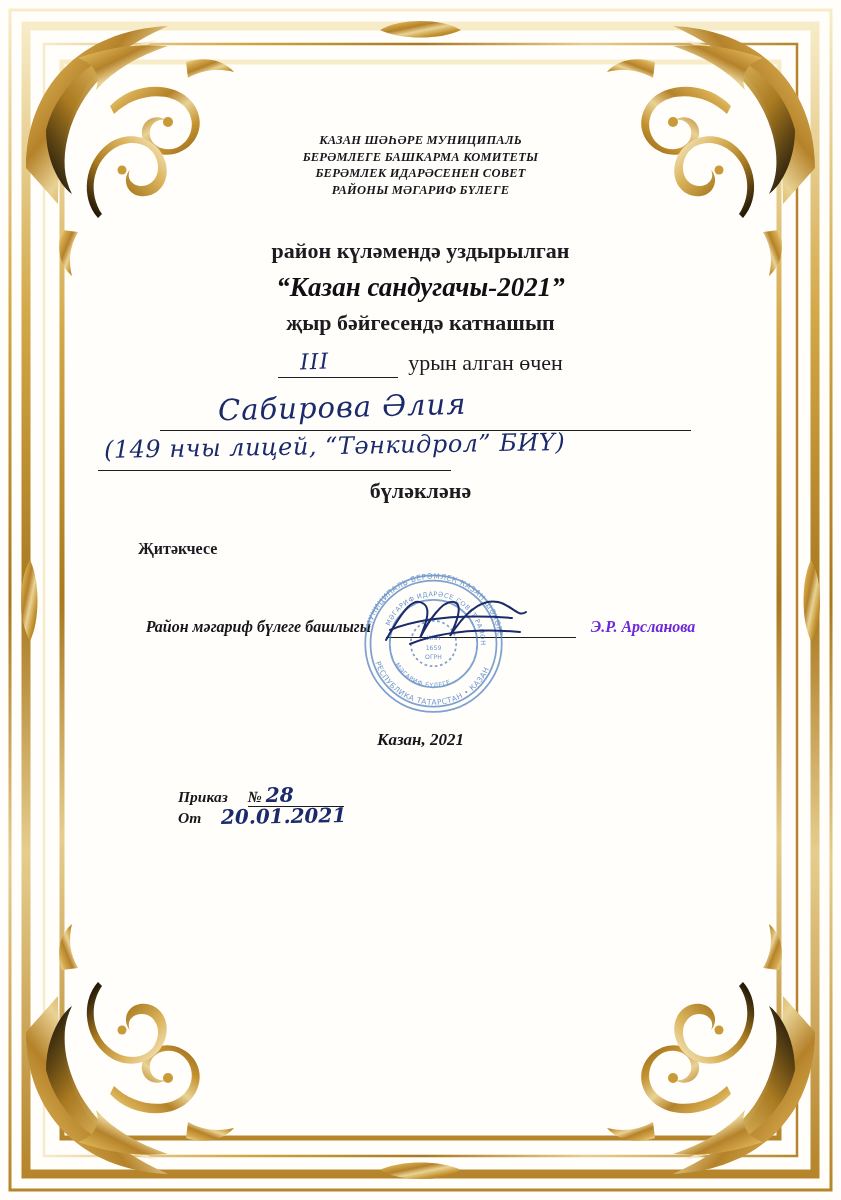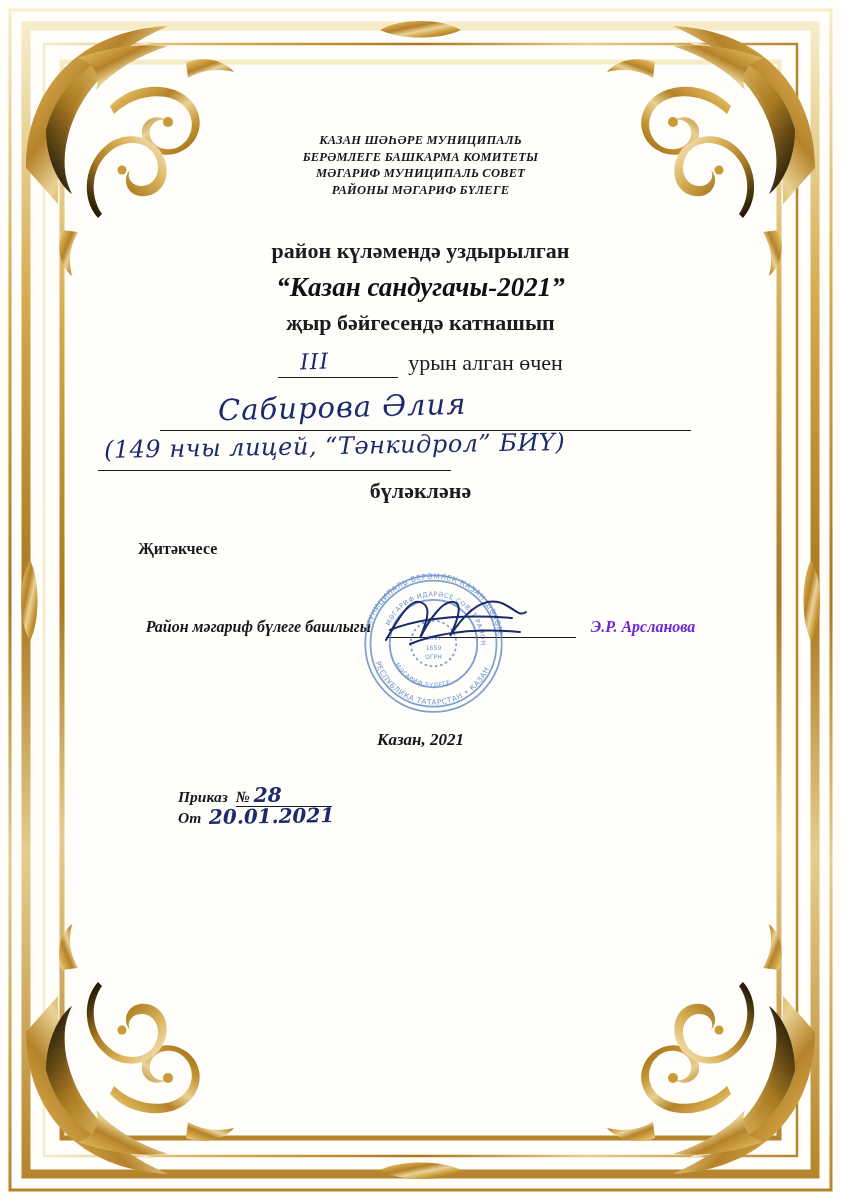--- a/index.html
+++ b/index.html
@@ -243,21 +243,21 @@
   .order {
     margin-top: 36px;
     text-align: left;
     padding-left: 88px;
     font-size: 15.5px;
     font-style: italic;
     font-weight: bold;
     color: #17171b;
     line-height: 19px;
   }
-  .order-row { display: flex; align-items: baseline; gap: 8px; }
+  .order-row { display: flex; align-items: baseline; gap: 20px; }
   .order-row .hand { font-size: 20px; transform: rotate(-1deg); }
   .order-underline {
     display: inline-block;
     min-width: 96px;
     border-bottom: 1.3px solid #1b1b20;
     text-align: left;
   }
 </style>
 </head>
 <body>
@@ -344,21 +344,21 @@
     <path d="M380,1170 C400,1182 441,1182 461,1170 C441,1160 400,1160 380,1170 Z" fill="url(#gold)"></path>
     <path d="M30,560 C18,580 18,621 30,641 C40,621 40,580 30,560 Z" fill="url(#gold)"></path>
     <path d="M811,560 C823,580 823,621 811,641 C801,621 801,580 811,560 Z" fill="url(#gold)"></path>
   </svg>
 
   <div class="content">
 
     <div class="org">
       <div>КАЗАН ШӘҺӘРЕ МУНИЦИПАЛЬ</div>
       <div>БЕРӘМЛЕГЕ БАШКАРМА КОМИТЕТЫ</div>
-      <div>МӘГАРИФ МУНИЦИПАЛЬ СОВЕТ</div>
+      <div>БЕРӘМЛЕК ИДАРӘСЕНЕН СОВЕТ</div>
       <div>РАЙОНЫ МӘГАРИФ БҮЛЕГЕ</div>
     </div>
 
 
     <div class="line-sub">район күләмендә уздырылган</div>
     <div class="contest">“Казан сандугачы-2021”</div>
     <div class="line-sub2">җыр бәйгесендә катнашып</div>
 
     <div class="place-row">
       <span class="place-blank">

